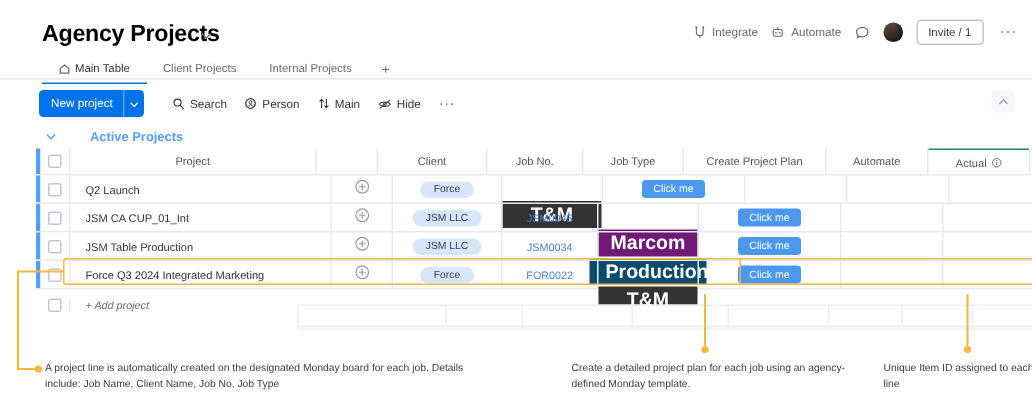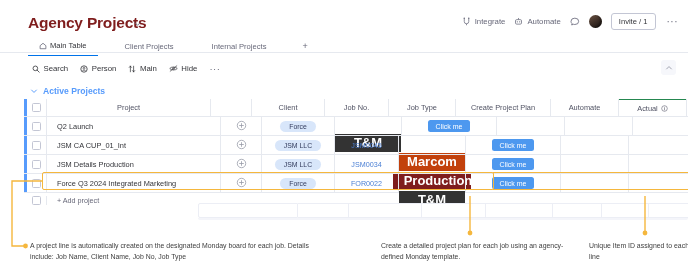--- a/index.html
+++ b/index.html
@@ -17,21 +17,21 @@
     position:absolute;left:0;top:0;width:688px;height:205px;
     background:#fff;
   }
 
   
   .board-header{
     position:relative;height:40px;
   }
   .board-title{
     position:absolute;left:28px;top:14px;
-    font-size:15.5px;font-weight:bold;letter-spacing:-0.2px;color:#7f1d1d;
+    font-size:15.5px;font-weight:bold;letter-spacing:-0.2px;color:#000000;
   }
   .title-caret{
     position:absolute;left:133px;top:19px;
     width:0;height:0;color:#676879;font-size:9px;line-height:9px;
   }
   .title-caret svg{display:block;}
 
   .header-right{
     position:absolute;right:8px;top:13px;
     display:flex;align-items:center;gap:9px;
@@ -49,21 +49,21 @@
   .invite-btn{
     border:1px solid #c3c6d4;border-radius:3px;
     padding:3px 7px;font-size:7.6px;color:#323338;background:#fff;
     white-space:nowrap;
   }
   .dots-btn{font-size:10px;color:#676879;letter-spacing:0.5px;padding:0 2px;}
 
   
   .tabs{
     position:absolute;left:28px;top:38px;
-    display:flex;align-items:center;gap:16px;
+    display:flex;align-items:flex-start;gap:0;
   }
   .tab{
     font-size:7.6px;color:#676879;padding:3px 11px 5px 11px;
     display:flex;align-items:center;gap:3px;white-space:nowrap;
   }
   .tab.active{color:#323338;border-bottom:1.6px solid #0073ea;}
   .tab svg{display:block;}
   .tab-plus{font-size:9px;color:#676879;padding:3px 9px 5px 9px;}
   .tabs-rule{
     position:absolute;left:0;top:51.5px;width:688px;height:1px;background:#e6e9ef;
@@ -93,21 +93,21 @@
   .tb-dots{font-size:9.5px;color:#676879;padding:3px 6px;letter-spacing:.5px;}
   .collapse-btn{
     position:absolute;right:12px;top:60px;
     width:15px;height:15px;border-radius:3px;background:#f6f7fb;
     display:flex;align-items:center;justify-content:center;
   }
 
   
   .group-row{
     position:absolute;left:30px;top:86px;
-    display:flex;align-items:center;gap:5px;text-align:right;
+    display:flex;align-items:center;gap:22px;text-align:right;
   }
   .group-caret svg{display:block;}
   .group-name{font-size:8.6px;font-weight:bold;color:#579bfc;}
 
   
   .table{
     position:absolute;left:24px;top:99px;width:664px;
   }
   .trow{
     display:flex;align-items:stretch;height:18px;
@@ -151,21 +151,21 @@
   .jobtype{
     width:100%;height:100%;display:flex;align-items:center;justify-content:center;
     font-size:13px;font-weight:bold;color:#fff;white-space:nowrap;margin-top:33px;
   }
   .clickme{
     background:#4d98ef;color:#fff;font-size:7px;
     border-radius:2.5px;padding:2.5px 8px;white-space:nowrap;
   }
 
   .addrow{
-    display:flex;align-items:center;height:15px;border-top:1px solid #e6e9ef;
+    display:flex;align-items:flex-end;height:15px;border-top:1px solid #e6e9ef;font-style:italic;
   }
   .addrow .c-check{border-right:1px solid #e6e9ef;}
   .addlabel{
     font-size:7.2px;color:#676879;display:flex;align-items:center;
     padding-left:10px;white-space:nowrap;
   }
 
   
   .sel-outline{
     position:absolute;left:42px;top:172px;width:452px;height:18px;
@@ -260,20 +260,28 @@
       <span>Client Projects</span>
     </div>
     <div class="tab">
       <span>Internal Projects</span>
     </div>
     <div class="tab-plus">+</div>
   </div>
   <div class="tabs-rule"></div>
 
   <div class="toolbar">
+    <div class="newproj">
+      <div class="newproj-label">New project</div>
+      <div class="newproj-split">
+        <svg width="7" height="7" viewBox="0 0 10 10">
+            <path d="M2 4 L5 7 L8 4" stroke="#ffffff" stroke-width="1.2" fill="none" stroke-linecap="round"></path>
+          </svg>
+      </div>
+    </div>
 
     <div class="tb-item">
       <span>
         <svg width="8" height="8" viewBox="0 0 10 10">
             <circle cx="4.2" cy="4.2" r="2.9" stroke="#323338" stroke-width="1" fill="none"></circle>
             <path d="M6.4 6.4 L9 9" stroke="#323338" stroke-width="1" stroke-linecap="round"></path>
           </svg>
       </span>
       <span>Search</span>
     </div>
@@ -424,58 +432,58 @@
             </svg>
         </span>
       </div>
       <div class="c-client">
           <span class="pill">JSM LLC</span>
         </div>
       <div class="c-jobno">
           <span class="joblink">JSM0045</span>
         </div>
       <div class="c-jobtype">
-          <span class="jobtype" style="background: #c2410c;">Marcom</span>
+          <span class="jobtype" style="background: #701a75;">Marcom</span>
         </div>
       <div class="c-plan">
           <span class="clickme">Click me</span>
         </div>
       <div class="c-est">
           <span class="cell-txt"></span>
         </div>
       <div class="c-act">
           <span class="cell-txt"></span>
         </div>
 
     </div>
 
     <div class="trow">
       <div class="c-accent"></div>
       <div class="c-check">
           <div class="chk"></div>
         </div>
       <div class="c-project">
-          <span class="cell-txt">JSM Details Production</span>
+          <span class="cell-txt">JSM Table Production</span>
         </div>
       <div class="c-chat">
         <span>
           <svg width="11" height="11" viewBox="0 0 12 12">
               <circle cx="6" cy="6" r="4.6" stroke="#9699a6" stroke-width=".85" fill="none"></circle>
               <path d="M6 3.9 L6 8.1 M3.9 6 L8.1 6" stroke="#9699a6" stroke-width=".85" stroke-linecap="round"></path>
             </svg>
         </span>
       </div>
       <div class="c-client">
           <span class="pill">JSM LLC</span>
         </div>
       <div class="c-jobno">
           <span class="joblink">JSM0034</span>
         </div>
       <div class="c-jobtype">
-          <span class="jobtype" style="background: #7f1d1d; padding-left: 12px;">Production</span>
+          <span class="jobtype" style="background: #0c4a6e; padding-left: 12px;">Production</span>
         </div>
       <div class="c-plan">
           <span class="clickme">Click me</span>
         </div>
       <div class="c-est">
           <span class="cell-txt"></span>
         </div>
       <div class="c-act">
           <span class="cell-txt"></span>
         </div>

